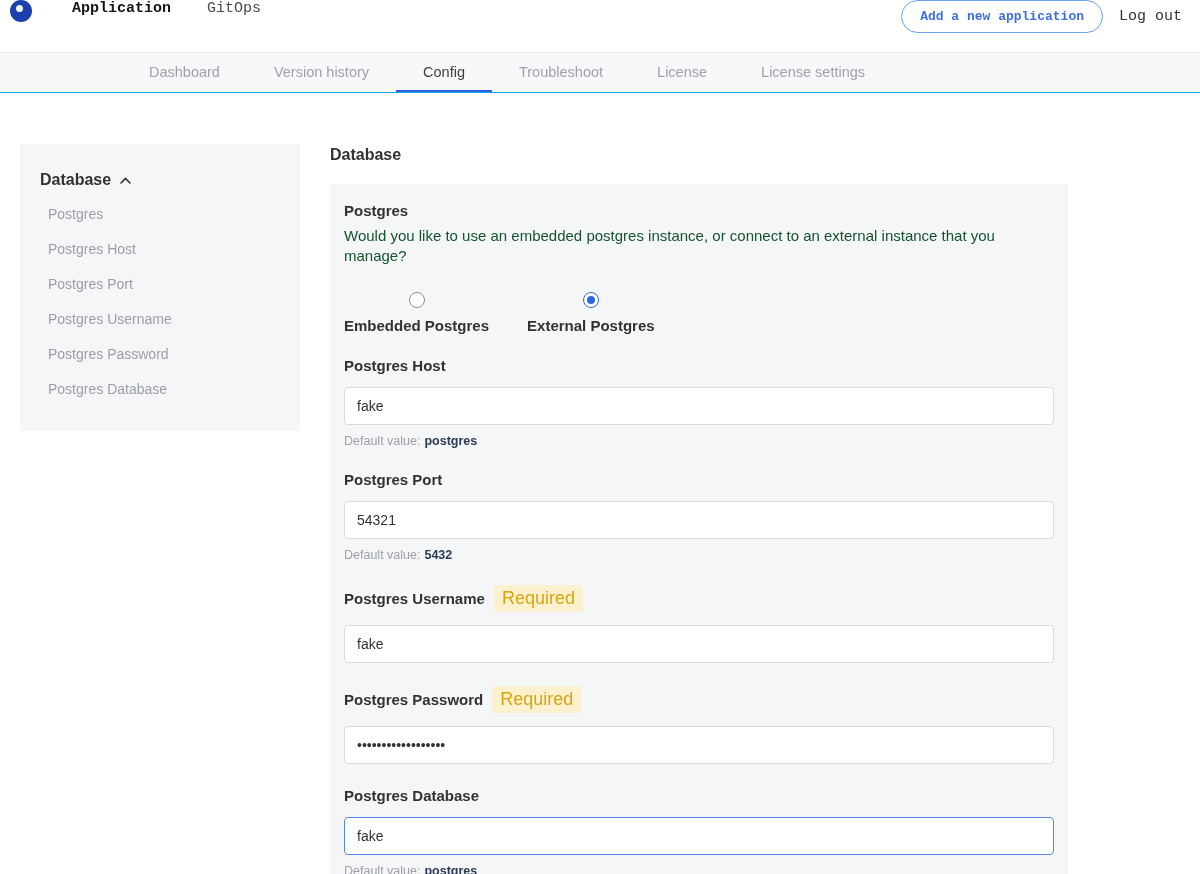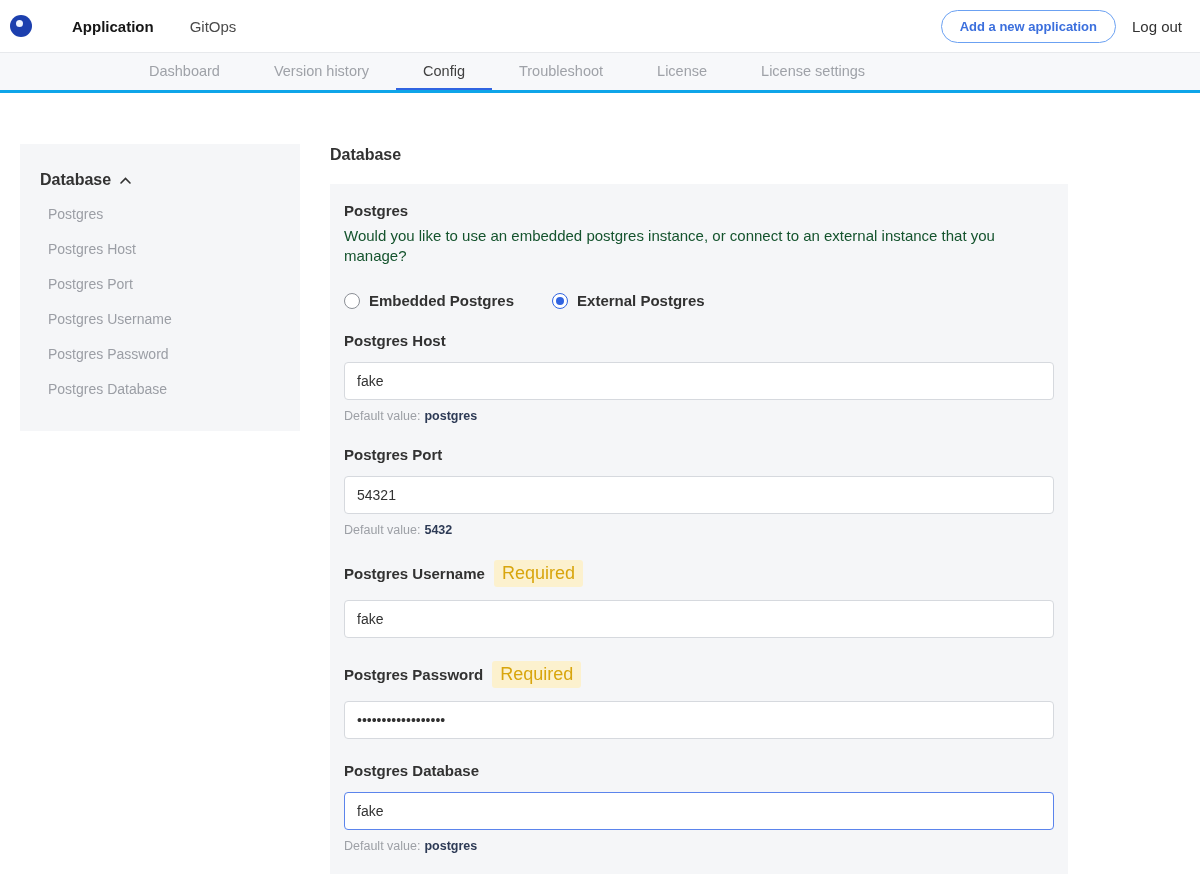--- a/index.html
+++ b/index.html
@@ -1,37 +1,37 @@
 <!DOCTYPE html>
 <html><head>
 <meta charset="utf-8">
 <style>
   * { box-sizing: border-box; margin: 0; padding: 0; }
   html, body { width: 1200px; height: 874px; background: #ffffff;
     font-family: "Liberation Sans", sans-serif; color: #323232; }
 
   
-  .topbar { height: 52px; display: flex; align-items: center; padding: 0 18px 0 10px;
-    background: #fff; }
+  .topbar { height: 52px; display: flex; align-items: flex-start; padding: 0 18px 0 10px;
+    background: #fff; font-family: Liberation Mono, monospace; }
   .logo { width: 22px; height: 22px; border-radius: 50%; background: #1c3fae;
     position: relative; flex: 0 0 auto; }
   .logo::after { content: ''; position: absolute; width: 7px; height: 7px;
     background: #eef3ff; border-radius: 50%; top: 5px; left: 6px; }
   .top-tabs { display: flex; align-items: center; margin-left: 40px; gap: 36px; }
   .top-tab { font-size: 15px; color: #4a4a4a; cursor: pointer; }
   .top-tab.active { color: #161616; font-weight: bold; }
   .topbar-right { margin-left: auto; display: flex; align-items: center; gap: 16px; }
   .add-app-btn { border: 1px solid #6ba1f2; color: #3b6fdd; background: #fff;
     font-weight: bold; font-size: 13px; padding: 8px 18px; border-radius: 18px;
     cursor: pointer; font-family: inherit; }
   .logout { font-size: 15px; color: #323232; cursor: pointer; }
 
   
   .subnav { height: 41px; background: #f7f8fa; border-top: 1px solid #e7e9ec;
-    border-bottom: 3px solid #0ea5e9; display: flex; align-items: stretch;
+    border-bottom: 1px solid #0ea5e9; display: flex; align-items: stretch;
     padding-left: 122px; }
   .subnav-item { display: flex; align-items: center; padding: 0 27px;
     font-size: 14.5px; color: #9fa2a8; cursor: pointer; border-bottom: 2px solid transparent; }
   .subnav-item.active { color: #404040; font-weight: normal; border-bottom-color: #3064e1; text-align: right; }
 
   
   .content { display: flex; align-items: flex-start; padding: 51px 20px 0 20px; }
 
   .sidebar { width: 280px; background: #f5f6f8; padding: 27px 16px 32px 20px; }
   .sidebar-group { display: flex; align-items: center; gap: 8px; font-size: 16px;
@@ -40,21 +40,21 @@
     line-height: 20px; cursor: pointer; }
 
   .main { margin-left: 30px; width: 738px; }
   .page-title { font-size: 16px; font-weight: bold; color: #323232; margin: 2px 0 20px; }
 
   .card { background: #f5f6f8; padding: 18px 14px 26px; width: 738px; }
   .item-label { font-size: 15px; font-weight: bold; color: #323232; margin-bottom: 7px; }
   .help-text { font-size: 15px; color: #14532d; margin-bottom: 26px; line-height: 20px; }
 
   .radio-row { display: flex; gap: 38px; align-items: center; }
-  .radio-option { display: inline-flex; align-items: center; gap: 9px; cursor: pointer; }
+  .radio-option { display: inline-flex; align-items: center; gap: 9px; cursor: pointer; flex-direction: column; }
   .radio-circle { width: 16px; height: 16px; border-radius: 50%;
     border: 1px solid #8b8f96; background: #fff; display: inline-flex;
     align-items: center; justify-content: center; flex: 0 0 auto; }
   .radio-option.checked .radio-circle { border-color: #3064e1; }
   .radio-option.checked .radio-circle::after { content: ''; width: 8px; height: 8px;
     border-radius: 50%; background: #3064e1; }
   .radio-label { font-size: 15px; font-weight: bold; color: #323232; }
 
   .field-label { font-size: 15px; font-weight: bold; color: #323232;
     margin: 23px 0 13px; display: flex; align-items: center; }

